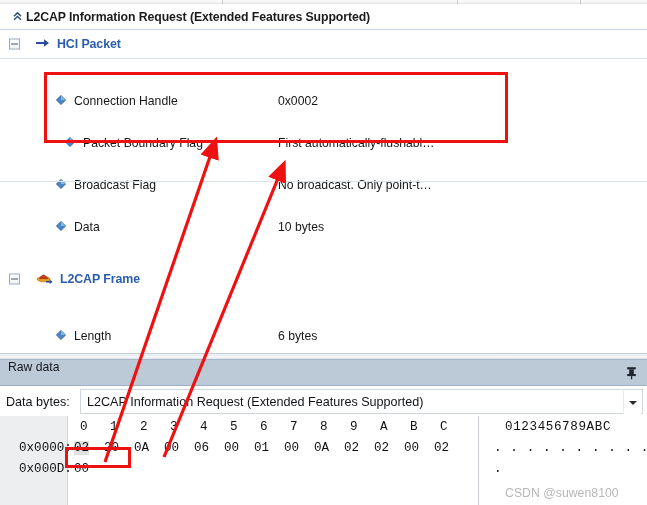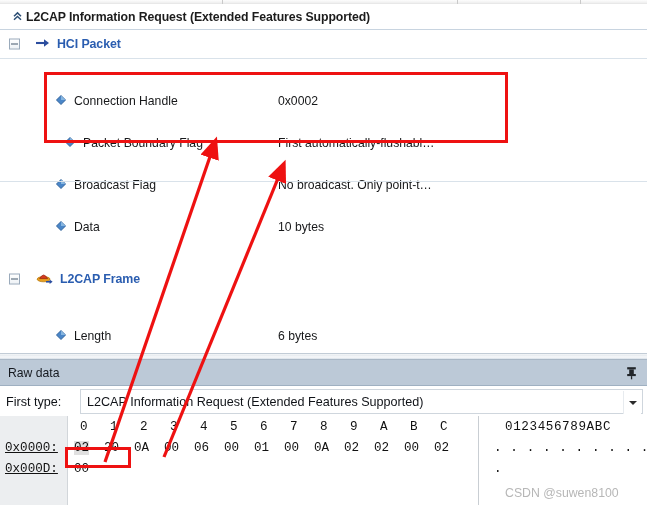--- a/index.html
+++ b/index.html
@@ -111,21 +111,21 @@
   .raw-pane {
     position: absolute; top: 360px; left: 0;
     width: 647px; height: 145px;
     background: #ffffff;
   }
   .raw-header {
     position: absolute; top: 0; left: 0;
     width: 647px; height: 26px;
     background: #bcc9d7;
     border-bottom: 1px solid #9fb0c1;
-    display: flex; align-items: center;
+    display: flex; 
   }
   .raw-header .rh-title {
     margin-left: 8px; font-size: 12.2px; color: #15191f;
   }
   .pin-wrap {
     position: absolute; right: 9px; top: 50%;
     transform: translateY(-50%);
     width: 14px; height: 14px;
     display: flex; align-items: center; justify-content: center;
   }
@@ -178,21 +178,21 @@
     position: absolute; left: 0; top: 0;
     width: 68px; height: 89px;
     background: #eceef0;
     border-right: 1px solid #d2d6da;
   }
   .hex-cell {
     position: absolute;
     text-align: left;
     white-space: pre;
   }
-  .offs-label { position: absolute; left: 5px; white-space: pre; text-decoration: underline; }
+  .offs-label { position: absolute; left: 19px; white-space: pre; }
   .ascii-div {
     position: absolute; left: 478px; top: 0;
     width: 1px; height: 89px; background: #c9ced3;
   }
   .ascii-hdr {
     position: absolute; left: 494px; top: 4px;
     white-space: pre; letter-spacing: 0.6px; margin-left: 11px;
   }
   .ascii-row {
     position: absolute; left: 494px;
@@ -406,21 +406,21 @@
         <svg width="13" height="14" viewBox="0 0 13 14">
           <rect x="2.2" y="1.2" width="8.6" height="2.2" fill="#22262b"></rect>
           <rect x="4.2" y="3.4" width="4.6" height="4.6" fill="#22262b"></rect>
           <rect x="2.2" y="8" width="8.6" height="2.1" fill="#22262b"></rect>
           <rect x="5.9" y="10.1" width="1.3" height="3.2" fill="#22262b"></rect>
         </svg>
       </span>
     </div>
 
     <div class="datatype-row">
-      <span class="dt-label">First type:</span>
+      <span class="dt-label">Data bytes:</span>
       <div class="dt-combo">
         <span class="dt-value">L2CAP Information Request (Extended Features Supported)</span>
         <span class="dt-arrow-btn">
           <span class="dt-arrow"></span>
         </span>
       </div>
     </div>
 
     <div class="hexview">
       <div class="gutter"></div>

